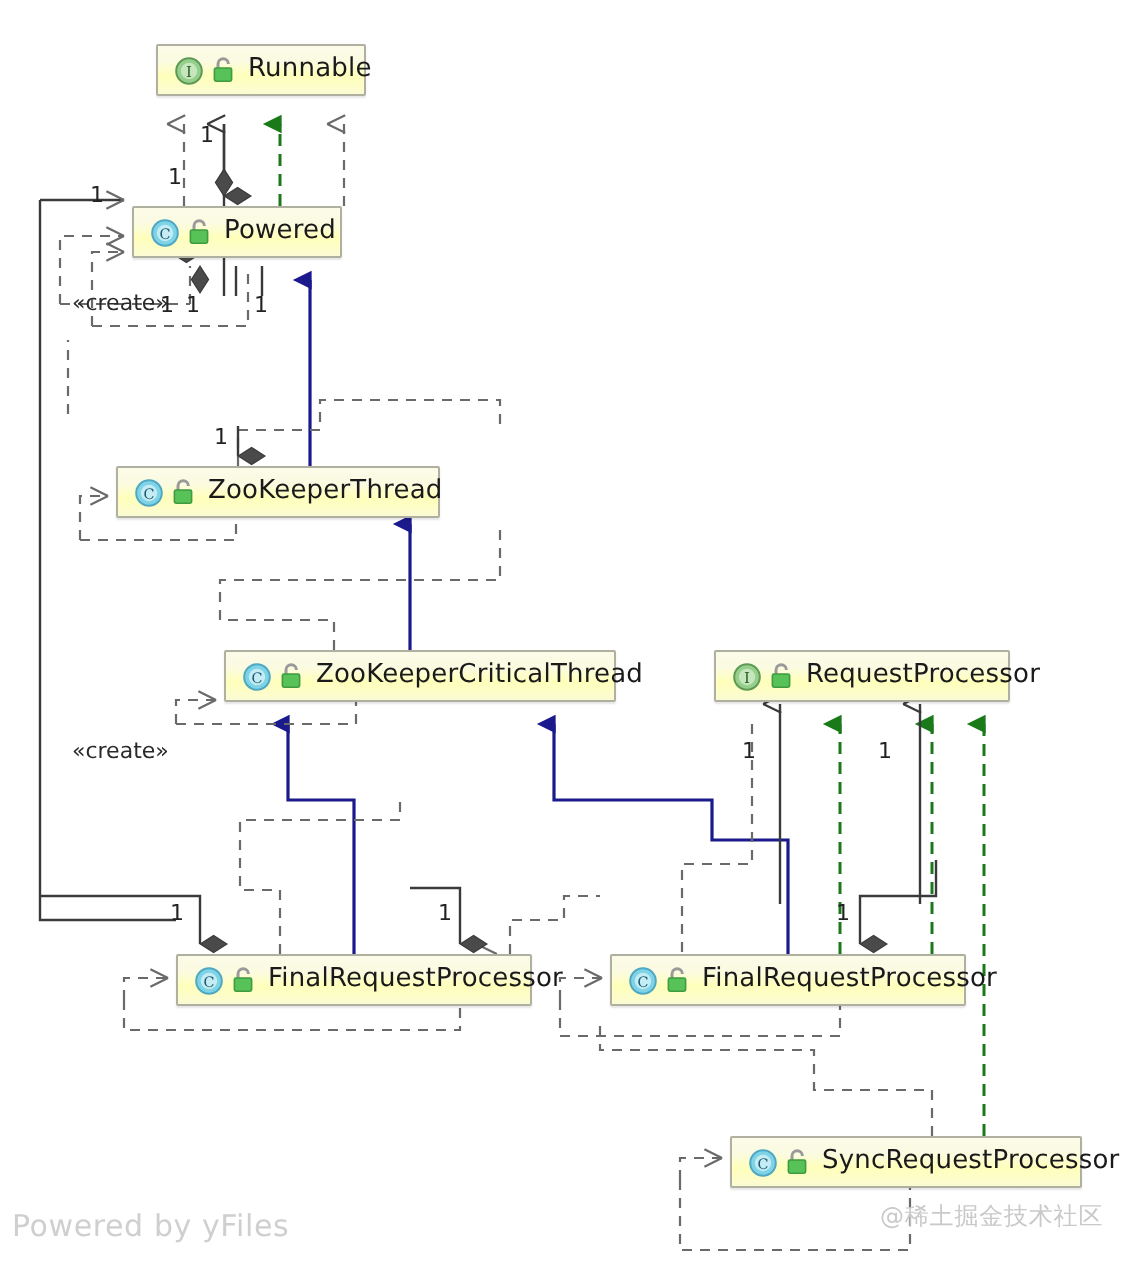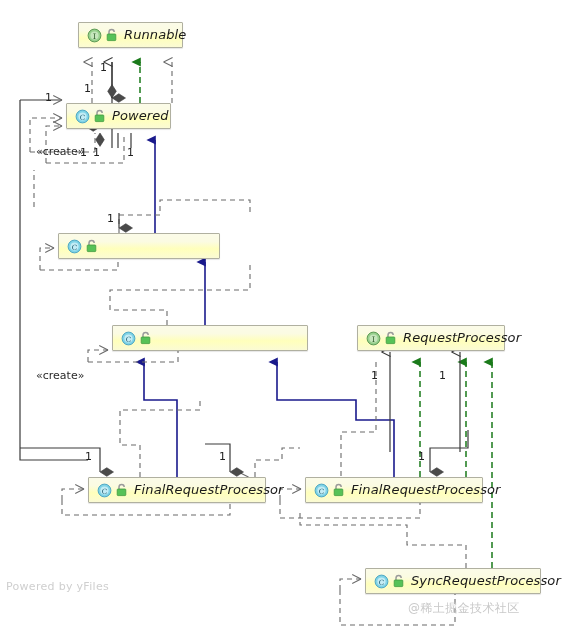--- a/index.html
+++ b/index.html
@@ -36,49 +36,48 @@
     align-items:center;
     justify-content:center;
   }
   .type-ic{width:15px;height:15px;margin-right:3px;}
   .lock-ic{width:13px;height:14px;margin-right:6px;}
   .node .nm{
     font-size:13px;
     color:#1a1a1a;
     line-height:14px;
     letter-spacing:0.1px;
-    font-style:italic;
   }
 
   .elabel{
     position:absolute;
     font-size:11px;
     color:#222222;
     line-height:11px;
     white-space:nowrap;
   }
   .clabel{
     position:absolute;
     font-size:11px;
     color:#2a2a2a;
     line-height:11px;
     white-space:nowrap;
   }
 
   .wm-left{
     position:absolute;
     left:6px;
-    top:580px;
-    font-size:11px;
+    top:604px;
+    font-size:15px;
     color:#cfcfcf;
     letter-spacing:0.3px;
   }
   .wm-right{
     position:absolute;
-    left:408px;
+    left:440px;
     top:600px;
     font-size:12px;
     color:#c9c9c9;
     letter-spacing:0.4px;
   }
 </style>
 </head>
 <body>
 
 <div id="canvas">
@@ -237,36 +236,38 @@
         <circle cx="7.5" cy="7.5" r="4.1" fill="#c3ecf5" stroke="none"></circle>
         <text x="7.5" y="10.5" font-size="7.2" text-anchor="middle" fill="#1d5b6e" font-family="DejaVu Serif, serif">C</text>
       </svg>
     </span>
     <span class="ic lock-ic">
       <svg viewBox="0 0 13 14" width="13" height="14">
         <path d="M4 6 V4 a2.6 2.6 0 0 1 5.2 0" fill="none" stroke="#9a9a9a" stroke-width="1.5"></path>
         <rect x="2.2" y="6" width="8.6" height="6.6" rx="0.8" fill="#57c257" stroke="#3f9b3f" stroke-width="0.8"></rect>
       </svg>
     </span>
+    <span class="nm">ZooKeeperThread</span>
   </div>
 
   <div class="node" style="left:112px;top:325px;width:196px;">
     <span class="ic type-ic">
       <svg viewBox="0 0 15 15" width="15" height="15">
         <circle cx="7.5" cy="7.5" r="6.4" fill="#7fd3e6" stroke="#4fa8c4" stroke-width="1"></circle>
         <circle cx="7.5" cy="7.5" r="4.1" fill="#c3ecf5" stroke="none"></circle>
         <text x="7.5" y="10.5" font-size="7.2" text-anchor="middle" fill="#1d5b6e" font-family="DejaVu Serif, serif">C</text>
       </svg>
     </span>
     <span class="ic lock-ic">
       <svg viewBox="0 0 13 14" width="13" height="14">
         <path d="M4 6 V4 a2.6 2.6 0 0 1 5.2 0" fill="none" stroke="#9a9a9a" stroke-width="1.5"></path>
         <rect x="2.2" y="6" width="8.6" height="6.6" rx="0.8" fill="#57c257" stroke="#3f9b3f" stroke-width="0.8"></rect>
       </svg>
     </span>
+    <span class="nm">ZooKeeperCriticalThread</span>
   </div>
 
   <div class="node" style="left:357px;top:325px;width:148px;">
     <span class="ic type-ic">
       <svg viewBox="0 0 15 15" width="15" height="15">
         <circle cx="7.5" cy="7.5" r="6.4" fill="#96cf8c" stroke="#5d9a55" stroke-width="1"></circle>
         <circle cx="7.5" cy="7.5" r="4.1" fill="#c6e6bd" stroke="none"></circle>
         <text x="7.5" y="10.6" font-size="7.5" text-anchor="middle" fill="#2d5a27" font-family="DejaVu Serif, serif">I</text>
       </svg>
     </span>

